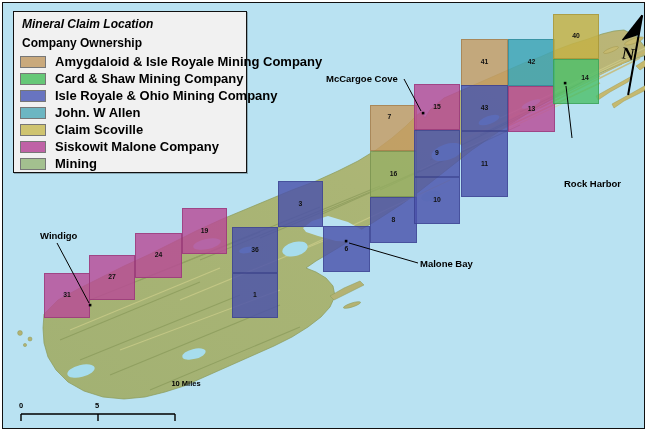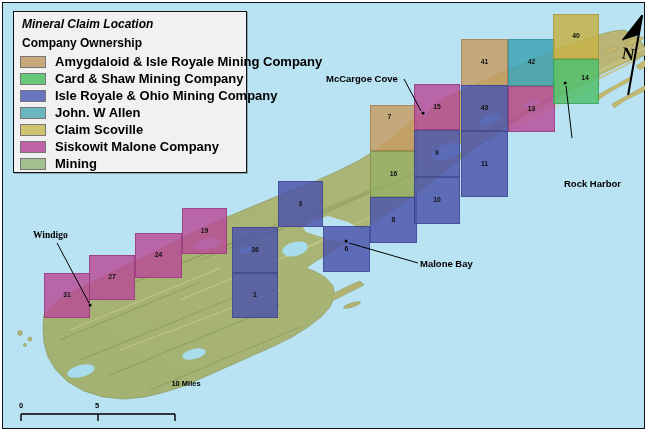--- a/index.html
+++ b/index.html
@@ -183,21 +183,21 @@
       <path d="M636,14 L636,95" stroke="#000" stroke-width="2" fill="none"></path>
       <path d="M636,14 L621,42" stroke="#000" stroke-width="1.6" fill="none"></path>
       <path d="M636,14 L621,42 L636,34 Z" fill="#000"></path>
       <text x="629" y="60" font-family="Liberation Serif, serif" font-size="17" font-weight="bold" fill="#000" text-anchor="middle">N</text>
     </g>
   </svg>
 
   <div id="labels-layer">
       <div class="place-label" style="left: 326px; top: 74px;">McCargoe Cove</div>
       <div class="place-label" style="left: 564px; top: 139px; margin-top: 40px;">Rock Harbor</div>
-      <div class="place-label" style="left: 33px; top: 231px; font-family: Liberation Serif, serif;">Windigo</div>
+      <div class="place-label" style="left: 40px; top: 231px;">Windigo</div>
       <div class="place-label" style="left: 420px; top: 259px;">Malone Bay</div>
       <div class="scale-label" style="left: 21px; top: 402px;">0</div>
       <div class="scale-label" style="left: 97px; top: 402px;">5</div>
       <div class="scale-label" style="left: 186px; top: 380px;">10 Miles</div>
     </div>
 
   <div id="legend">
     <div id="legend-title">Mineral Claim Location</div>
     <div id="legend-subtitle">Company Ownership</div>
     <div id="legend-items">

